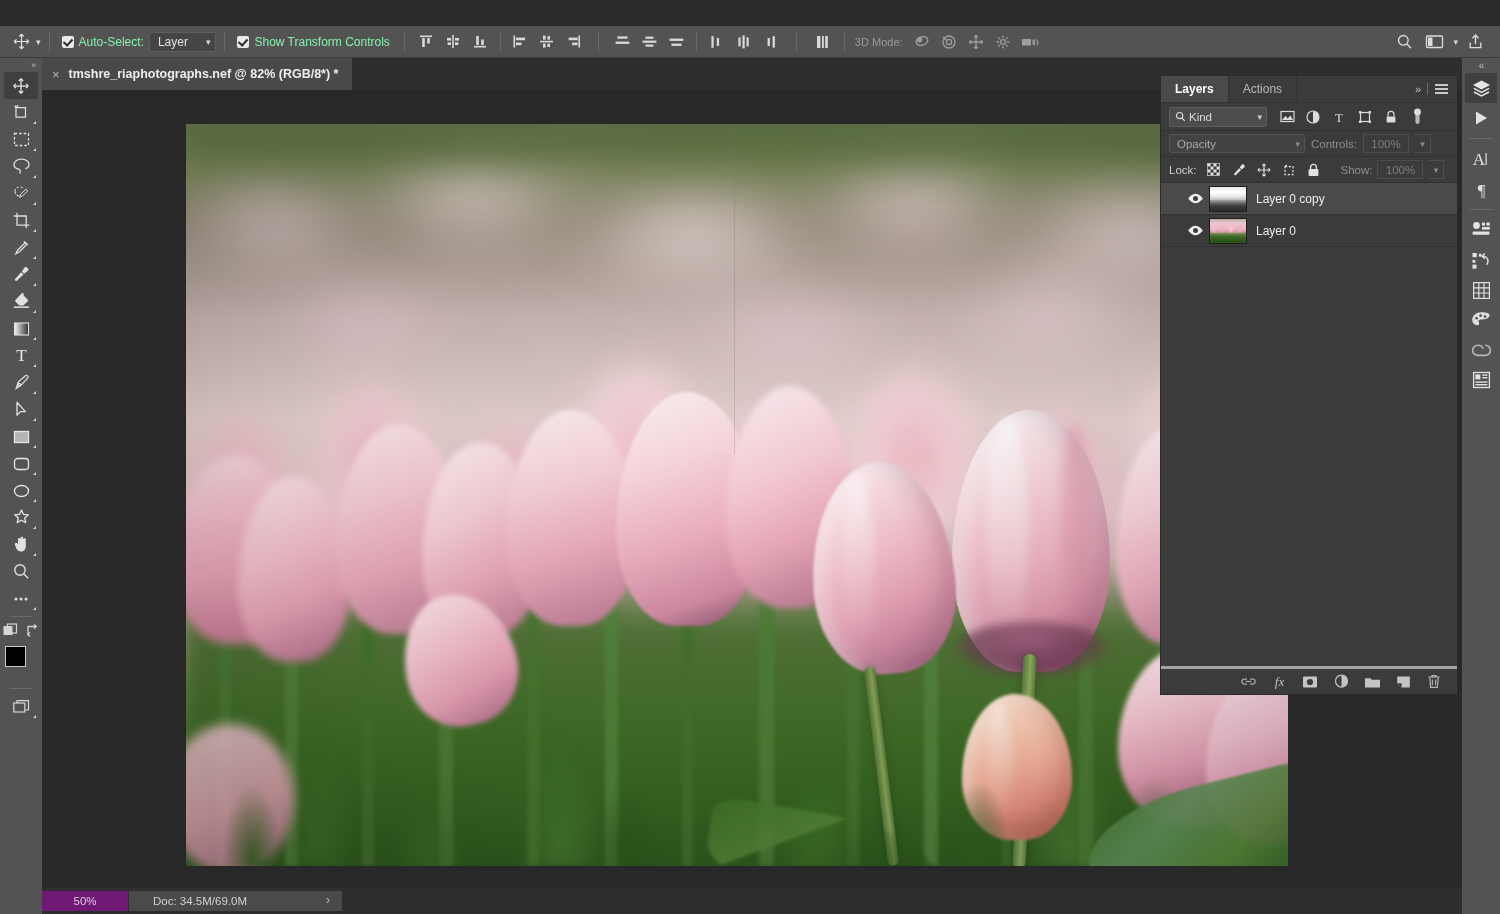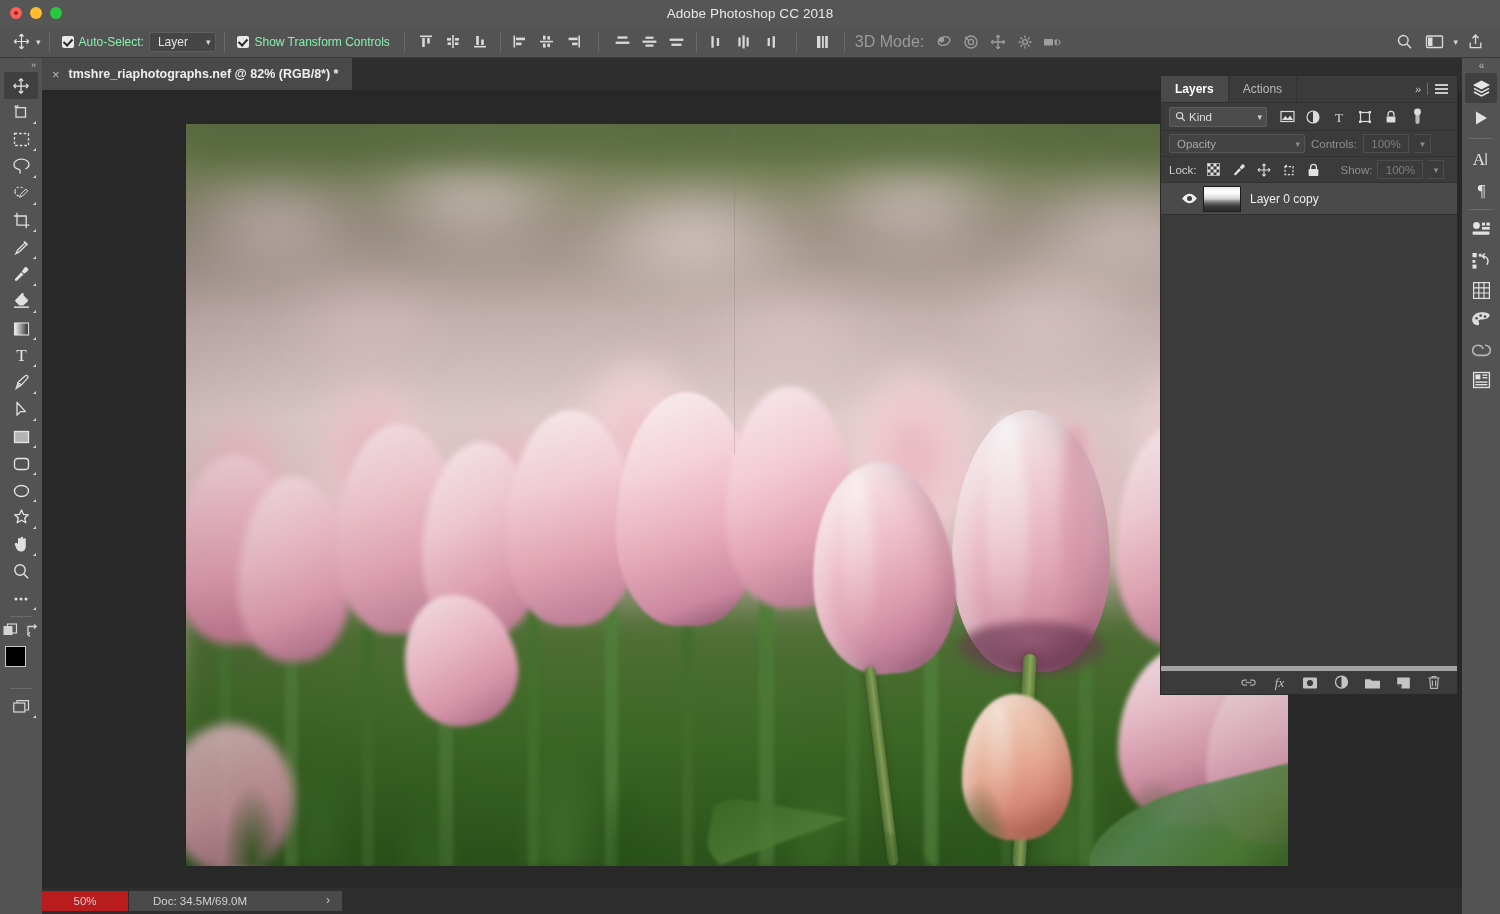--- a/index.html
+++ b/index.html
@@ -37,21 +37,21 @@
     content:""; position:absolute; left:3px; top:1px; width:4px; height:7px;
     border:solid #2b2b2b; border-width:0 2px 2px 0; transform:rotate(42deg);
   }
   .ob-label { font-size:12px; color:#86efac; white-space:nowrap; }
   .ob-select {
     background:#454545; border:1px solid #5f5f5f; border-radius:2px;
     height:20px; display:flex; align-items:center; padding:0 5px 0 8px;
     font-size:12px; color:#e4e4e4; gap:16px; margin-left:5px;
   }
   .align-btn { width:27px; height:22px; display:flex; align-items:center; justify-content:center; }
-  .td-label { font-size:16px; color:#9b9b9b; margin:0 6px 0 2px; white-space:nowrap; }
+  .td-label { font-size:11px; color:#9b9b9b; margin:0 6px 0 2px; white-space:nowrap; }
   .ob-right { margin-left:auto; display:flex; align-items:center; gap:4px; padding-right:4px; }
 
   
   .tabbar {
     position:absolute; left:42px; top:58px; width:1458px; height:32px; background:#2e2e2e;
   }
   .doctab {
     position:absolute; left:0; top:0; height:32px; background:#494949;
     display:flex; align-items:center; padding:0 14px 0 10px; gap:9px;
     border-right:1px solid #2e2e2e;
@@ -95,21 +95,21 @@
   }
 
   
   .pl { position:absolute; }
 
   
   .statusbar {
     position:absolute; left:42px; top:888px; width:1458px; height:26px; background:#2e2e2e;
   }
   .sb-zoom {
-    position:absolute; left:0; top:3px; width:86px; height:20px; background:#b91c1c;
+    position:absolute; left:0; top:3px; width:86px; height:20px; background:#701a75;
     display:flex; align-items:center; justify-content:center; font-size:11.5px; color:#d2d2d2;
   }
   .sb-doc {
     position:absolute; left:87px; top:3px; width:213px; height:20px; background:#4a4a4a;
     display:flex; align-items:center; padding-left:24px; font-size:11.5px; color:#d2d2d2;
   }
   .sb-arrow { position:absolute; left:284px; top:5px; font-size:12px; color:#bdbdbd; }
 
   
   .layerspanel {
@@ -163,32 +163,32 @@
   .lp-lock {
     height:26px; display:flex; align-items:center; padding:0 8px; gap:5px;
     border-bottom:1px solid #323232;
   }
   .lbl-lock { font-size:11.5px; color:#cfcfcf; margin-right:2px; }
   .lockbtn { width:20px; height:19px; display:flex; align-items:center; justify-content:center; }
 
   .lp-list { flex:1; background:#3b3b3b; overflow:hidden; }
   .layerrow {
     height:32px; display:flex; align-items:center; gap:0;
-    border-bottom:1px solid #323232; padding-left:14px;
+    border-bottom:1px solid #323232; padding-left:20px;
   }
   .layerrow.sel { background:#4a4a4a; }
   .eye { width:28px; height:32px; display:flex; align-items:center; justify-content:center; }
   .thumb {
     width:38px; height:26px; border:1px solid #1d1d1d; overflow:hidden; position:relative;
     background:#666; flex:none; margin-right:9px;
   }
   .lname { font-size:12px; color:#ededed; }
 
   .lp-bottom {
-    height:28px; background:#3b3b3b; border-top:5px solid #a3a3a3;
+    height:28px; background:#3b3b3b; border-top:3px solid #a3a3a3;
     display:flex; align-items:center; justify-content:flex-end; gap:13px; padding-right:14px;
   }
   .lpb { width:18px; height:18px; display:flex; align-items:center; justify-content:center; }
 
   
   .rightdock {
     position:absolute; left:1462px; top:58px; width:38px; height:856px; background:#535353;
     display:flex; flex-direction:column; align-items:center;
   }
   .rd-expand { width:100%; height:15px; display:flex; align-items:center; justify-content:center; }
@@ -197,30 +197,20 @@
   .rdicon.sel { background:#404040; }
   .rd-div { width:24px; height:1px; background:#6a6a6a; margin:5px 0; flex:none; }
 
   svg { display:block; }
 </style>
 </head>
 <body>
 
 <div id="app">
 
-  <div class="titlebar">
-    <div class="traffic">
-      <span class="tl r">
-          <i class="dot"></i>
-        </span>
-      <span class="tl y"></span>
-      <span class="tl g"></span>
-    </div>
-    <div class="title">Adobe Photoshop CC 2018</div>
-  </div>
 
   <div class="optionsbar">
 
     <div class="ob-tool">
       <svg width="17" height="17" viewBox="0 0 17 17">
           <g fill="none" stroke="#e2e2e2" stroke-width="1.2">
         <path d="M8.5 1.5v14M1.5 8.5h14"></path>
         <path d="M8.5 1.2l-2.1 2.3M8.5 1.2l2.1 2.3M8.5 15.8l-2.1-2.3M8.5 15.8l2.1-2.3M1.2 8.5l2.3-2.1M1.2 8.5l2.3 2.1M15.8 8.5l-2.3-2.1M15.8 8.5l-2.3 2.1"></path>
       </g>
         </svg>
@@ -974,20 +964,42 @@
             radial-gradient(ellipse 10px 6px at 20% 34%,#fafafa 0%,transparent 70%),
             radial-gradient(ellipse 9px 6px at 58% 28%,#f3f3f3 0%,transparent 70%),
             radial-gradient(ellipse 8px 5px at 85% 38%,#ebebeb 0%,transparent 70%);
             background-blend-mode:normal;"></span>
           <span style="position:absolute;left:0;bottom:0;width:100%;height:42%;background:
             linear-gradient(180deg,rgba(60,60,60,.15),#2f2f2f 95%);"></span>
         </span>
         <span class="lname">Layer 0 copy</span>
       </div>
 
+      <div class="layerrow">
+        <span class="eye">
+          <svg width="17" height="11" viewBox="0 0 17 11">
+              <g>
+                <path d="M8.5 .8C4.4.8 1.2 5.5 1.2 5.5s3.2 4.7 7.3 4.7 7.3-4.7 7.3-4.7S12.6.8 8.5.8z" fill="#efefef"></path>
+                <circle cx="8.5" cy="5.5" r="2.5" fill="#3f3f3f"></circle>
+              </g>
+            </svg>
+        </span>
+        <span class="thumb">
+          <span style="position:absolute;inset:0;background:
+            linear-gradient(180deg,#b9a89e 0%,#e7c6cd 16%,#f0bfcc 34%,#e5a2b6 50%,#6f8a4a 66%,#3e6d28 84%,#2c5419 100%);"></span>
+          <span style="position:absolute;left:0;top:26%;width:100%;height:34%;background:
+            radial-gradient(ellipse 5px 7px at 12% 50%,#f2c0cd 0%,transparent 72%),
+            radial-gradient(ellipse 5px 7px at 34% 46%,#eeb3c2 0%,transparent 72%),
+            radial-gradient(ellipse 5px 7px at 58% 52%,#f4c8d2 0%,transparent 72%),
+            radial-gradient(ellipse 5px 7px at 82% 46%,#eab0c0 0%,transparent 72%);"></span>
+          <span style="position:absolute;left:0;bottom:0;width:100%;height:40%;background:
+            linear-gradient(180deg,rgba(60,100,40,.2),#2a5317 95%);"></span>
+        </span>
+        <span class="lname">Layer 0</span>
+      </div>
 
     </div>
 
     <div class="lp-bottom">
       <span class="lpb">
         <svg width="17" height="11" viewBox="0 0 17 11">
             <g fill="none" stroke="#a8a8a8" stroke-width="1.25">
               <path d="M7 3H4.4a2.5 2.5 0 0 0 0 5H7"></path>
               <path d="M10 3h2.6a2.5 2.5 0 0 1 0 5H10"></path>
               <path d="M5.6 5.5h5.8"></path>

